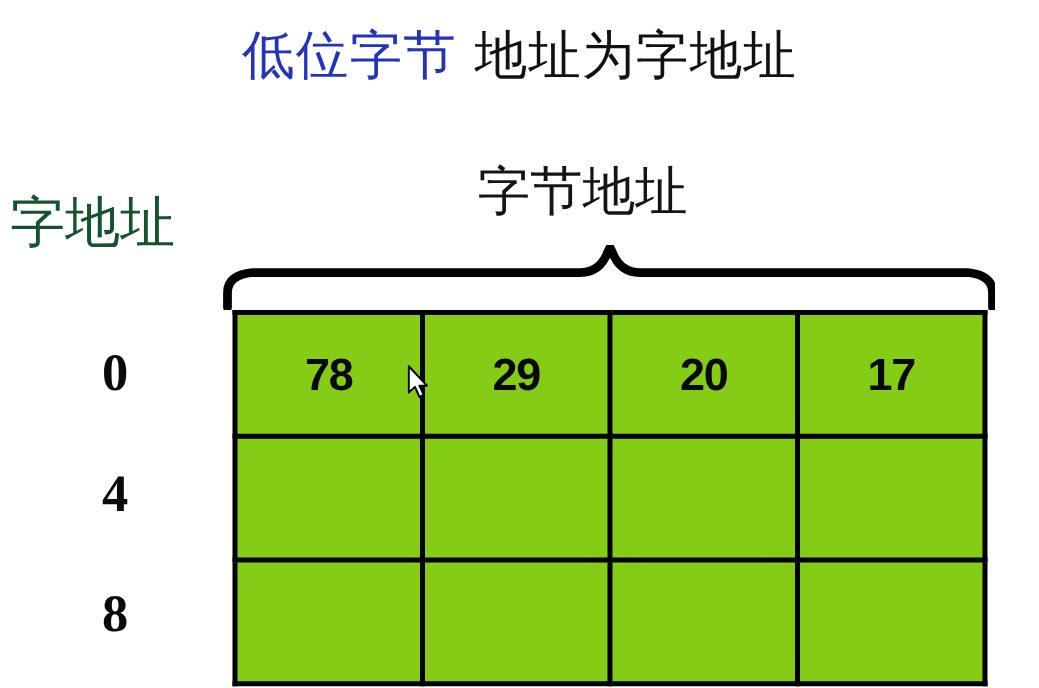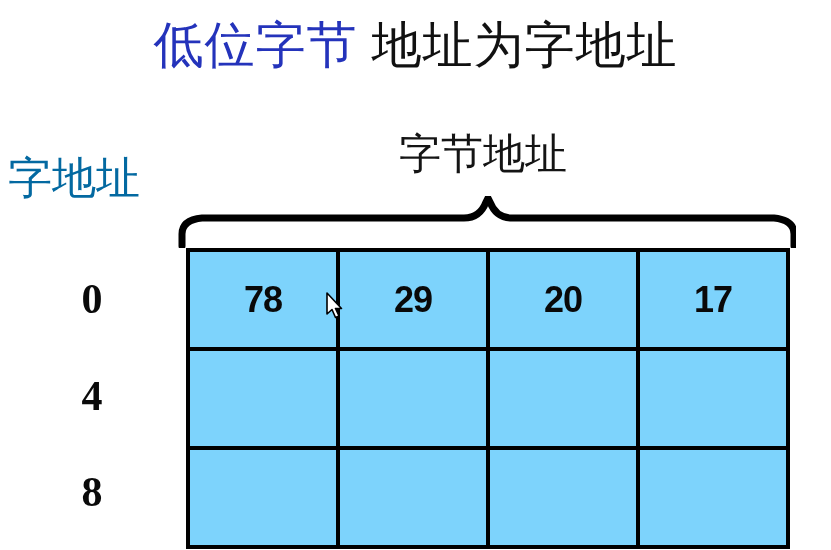--- a/index.html
+++ b/index.html
@@ -17,53 +17,52 @@
   }
 
   
   #title {
     position: absolute;
     left: 0;
     top: 14px;
     width: 831px;
     text-align: center;
     white-space: nowrap;
-    font-size: 50px;
+    font-size: 42px;
     line-height: 62px;
     letter-spacing: 1px;
   }
   #title .t-blue {
     color: #2433bb;
     font-family: "Liberation Serif", "DejaVu Serif", serif;
   }
   #title .t-black {
     color: #111111;
     margin-left: 14px;
     font-family: "Liberation Serif", "DejaVu Serif", serif;
   }
 
   
   #word-addr-label {
     position: absolute;
     left: 8px;
     top: 152px;
     font-size: 44px;
     line-height: 54px;
-    color: #0369a1;
+    color: #14532d;
     white-space: nowrap;
   }
   #byte-addr-label {
     position: absolute;
     left: 382px;
     top: 128px;
     font-size: 42px;
     line-height: 52px;
     color: #141414;
     white-space: nowrap;
-    margin-left: 17px;
   }
 
   
   #brace {
     position: absolute;
     left: 176px;
     top: 196px;
     width: 620px;
     height: 52px;
   }
@@ -91,21 +90,21 @@
     width: 604px;
     height: 286px;
     border-collapse: collapse;
     table-layout: fixed;
   }
   #memory-table td {
     border: 4px solid #000000;
     padding: 0;
     text-align: center;
     vertical-align: middle;
-    background: #7dd3fc;
+    background: #84cc16;
     height: 95px;
   }
   #memory-table td .cellval {
     display: block;
     font-family: "Liberation Sans", "DejaVu Sans", sans-serif;
     font-weight: bold;
     font-size: 36px;
     letter-spacing: -1px;
     color: #090909;
   }

